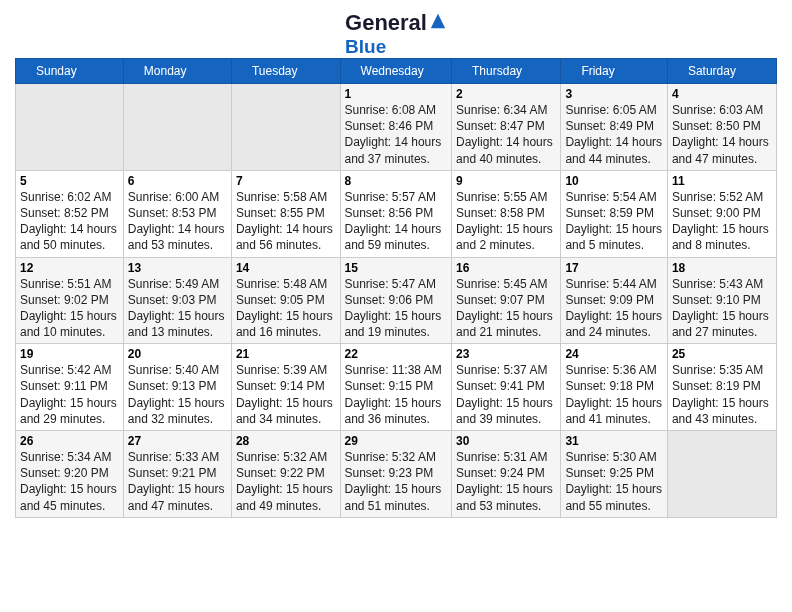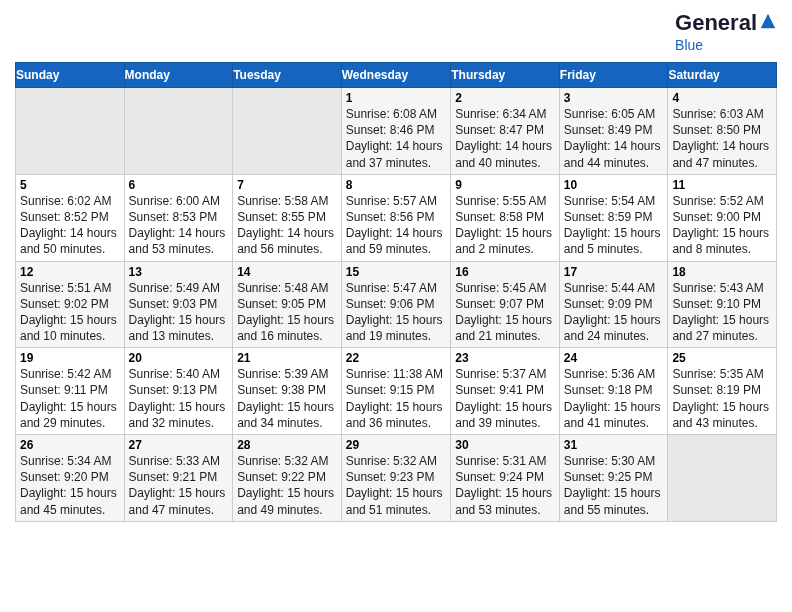--- a/index.html
+++ b/index.html
@@ -9,23 +9,22 @@
       width: 792px;
       min-height: 612px;
     }
     .page {
       width: 792px;
       background: #fff;
       padding: 10px 15px 15px 15px;
     }
     .header {
       display: flex;
-      justify-content: flex-end;
+      justify-content: center;
       align-items: flex-start;
-      margin-bottom: 8px;
     }
     .logo {
       display: flex;
       align-items: center;
     }
     .logo-general { color: #1a1a2e; }
     .logo-blue { color: #1565c0; }
     .logo-icon {
       width: 18px;
       height: 18px;
@@ -47,22 +46,22 @@
     }
     .calendar {
       width: 100%;
       border-collapse: collapse;
       border: 1px solid #ccc;
     }
     .calendar th {
       background: #1565c0;
       color: #fff;
       font-size: 12px;
-      font-weight: bold;
-      padding: 5px 0;
+      font-weight: normal;
+      padding: 5px 20px;
       text-align: left;
       border: 1px solid #1555a0;
     }
     .calendar td {
       vertical-align: top;
       width: 113px;
       min-height: 80px;
       padding: 3px 4px;
       border: 1px solid #ccc;
       font-size: 10px;
@@ -95,21 +94,21 @@
 <div class="page">
   <div class="header">
     <div class="logo">
       <div>
         <div style="display:flex;align-items:center;">
           <span class="logo-general" style="font-size:22px;font-weight:bold;">General</span>
           <svg class="logo-icon" viewBox="0 0 20 20">
             <polygon points="10,2 18,18 2,18" fill="#1565c0"></polygon>
           </svg>
         </div>
-        <span class="logo-blue" style="font-size:14px;font-weight:normal;color:#1565c0;">Blue</span>
+        <span class="logo-blue" style="font-size:19px;font-weight:bold;color:#1565c0;">Blue</span>
       </div>
     </div>
     <div class="title-block">
       <div class="month-title"></div>
       <div class="location"></div>
     </div>
   </div>
 
   <table class="calendar">
     <thead>
@@ -270,21 +269,21 @@
           <td>
             <span class="day-number">20</span>
             <div class="day-info">Sunrise: 5:40 AM
 Sunset: 9:13 PM
 Daylight: 15 hours
 and 32 minutes.</div>
           </td>
           <td>
             <span class="day-number">21</span>
             <div class="day-info">Sunrise: 5:39 AM
-Sunset: 9:38 PM
+Sunset: 9:14 PM
 Daylight: 15 hours
 and 34 minutes.</div>
           </td>
           <td>
             <span class="day-number">22</span>
             <div class="day-info">Sunrise: 11:38 AM
 Sunset: 9:15 PM
 Daylight: 15 hours
 and 36 minutes.</div>
           </td>

